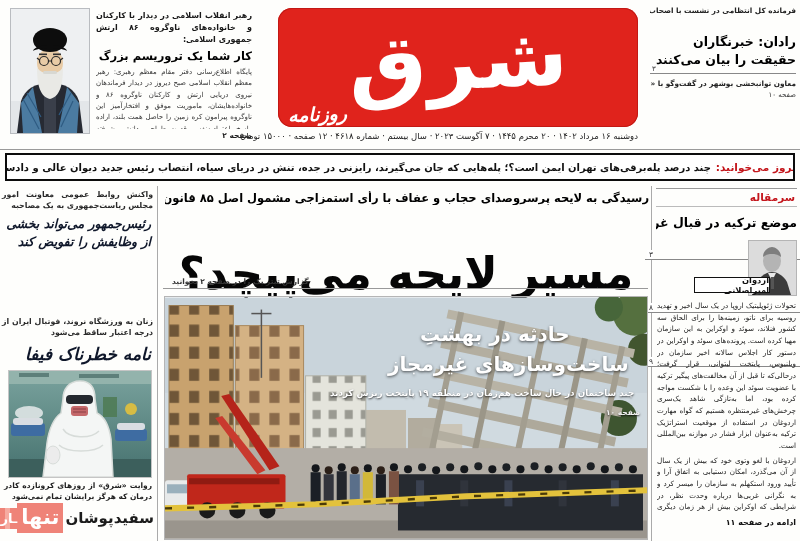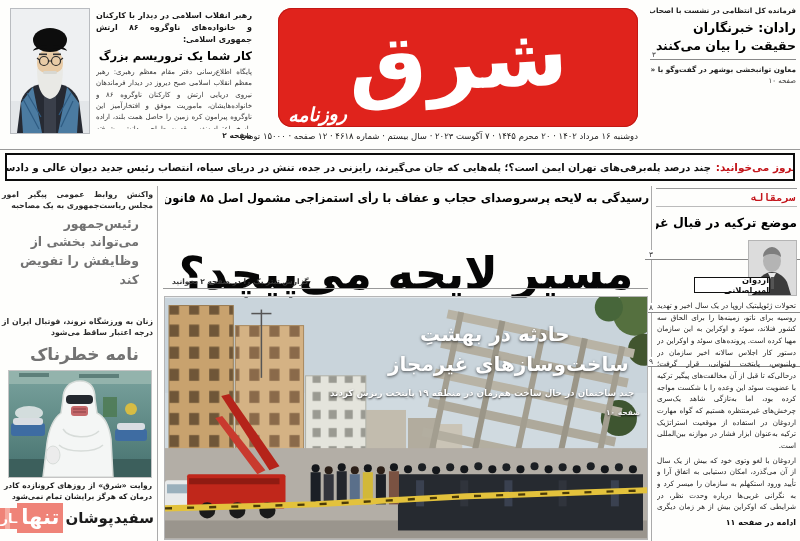--- a/index.html
+++ b/index.html
@@ -15,36 +15,36 @@
   .leader-page{font-size:7.5px;font-weight:bold;margin-top:2px;color:#222;}
   .masthead{left:278px;top:8px;width:360px;height:119px;background:#e0231c;border-radius:14px;
             box-shadow:0 0 0 1px #c21814 inset;}
   .masthead .logo{position:absolute;left:0;right:0;top:-6px;text-align:center;color:#fff;
             font-size:80px;font-weight:bold;line-height:119px;transform:rotate(-3deg) scaleX(1.1);}
   .masthead .logo-sub{position:absolute;left:10px;bottom:2px;color:#fff;font-size:19px;
             font-style:italic;font-weight:bold;transform:rotate(-2deg);}
   .dateline{top:131px;left:200px;right:162px;font-size:8.5px;color:#222;text-align:right;white-space:nowrap;overflow:hidden;}
   .tr-stories{left:650px;top:6px;width:146px;height:142px;}
   .tr-kicker{font-size:7.3px;font-weight:bold;color:#222;white-space:nowrap;overflow:hidden;}
-  .tr-headline{font-size:12.5px;font-weight:bold;line-height:1.45;color:#000;margin-top:4px;}
+  .tr-headline{font-size:12.5px;font-weight:bold;line-height:1.45;color:#000;margin-top:18px;}
   .tr-divider{border-top:1px solid #888;margin:4px 0 5px 0;position:relative;}
   .tr-num{position:absolute;left:0;top:-9px;font-size:7px;color:#333;background:#fff;padding-left:2px;}
   .tr-page{font-size:7px;color:#333;margin-top:3px;}
   .header-rule{top:149px;left:0;right:0;height:1px;background:#9a9a9a;}
   
   .ticker{top:153px;left:5px;right:5px;height:24px;border:2px solid #0c0c0c;background:#fff;
           display:flex;align-items:center;justify-content:center;gap:5px;white-space:nowrap;overflow:hidden;}
   .ticker .lbl{color:#c4161c;font-weight:bold;font-size:10.5px;}
   .ticker .txt{color:#111;font-size:10px;font-weight:bold;}
   
   .vline{width:1px;background:#aaa;top:186px;bottom:0;}
   
   .lc{left:0;width:155px;}
   .lc-kicker{font-size:7.8px;font-weight:bold;color:#2a2a2a;line-height:1.45;text-align:justify;padding:0 2px;}
-  .lc-headline{font-size:12.5px;font-weight:bold;color:#737373;line-height:1.5;padding:0 16px;}
+  .lc-headline{font-size:12.5px;font-weight:bold;color:#0f172a;line-height:1.5;padding:0 4px;font-style:italic;}
   .lc-divider{border-top:1px solid #888;position:relative;}
   .lc-num{position:absolute;left:2px;top:-10px;font-size:7.5px;color:#333;background:#fff;padding-left:2px;}
   .ppe-photo{left:8px;top:370px;width:142px;height:106px;border:1px solid #c5c5c5;}
   .ppe-kicker{left:4px;top:480px;width:148px;font-size:7.5px;font-weight:bold;line-height:1.5;color:#222;text-align:justify;}
   .whites-row{left:0;top:503px;width:157px;display:flex;align-items:center;direction:rtl;}
   .whites-plain{font-size:15px;font-weight:bold;color:#1c1c1c;padding:2px 3px 3px 2px;}
   .whites-hl{font-size:21px;font-weight:bold;color:#fff;background:#ef8378;padding:2px 4px 4px 4px;}
   .whites-ribbon{flex:1;height:21px;background:repeating-linear-gradient(90deg,#ef8378 0 7px,#f6aba1 7px 12px);
           color:#fff;font-size:13px;font-weight:bold;display:flex;align-items:center;justify-content:flex-end;padding-left:2px;}
   
@@ -56,21 +56,21 @@
   .ol-t1{left:420px;top:322px;width:222px;text-align:left;color:#fff;font-size:20px;font-weight:bold;
          text-shadow:0 1px 3px rgba(0,0,0,.65);}
   .ol-t2{left:388px;top:352px;width:254px;text-align:left;color:#fff;font-size:20px;font-weight:bold;
          text-shadow:0 1px 3px rgba(0,0,0,.65);}
   .ol-sub{left:330px;top:388px;width:312px;text-align:left;color:#fff;font-size:8.8px;font-weight:bold;
          text-shadow:0 1px 2px rgba(0,0,0,.8);}
   .ol-page{left:606px;top:408px;width:36px;text-align:left;color:#f0f0f0;font-size:7.5px;font-weight:bold;
          text-shadow:0 1px 2px rgba(0,0,0,.8);}
   
   .ed-rule1{left:656px;top:188px;width:141px;height:1px;background:#999;}
-  .ed-label{left:656px;top:191px;width:139px;text-align:right;color:#c4161c;font-weight:bold;font-size:10.5px;font-family:Liberation Mono, monospace;}
+  .ed-label{left:656px;top:191px;width:139px;text-align:right;color:#c4161c;font-weight:bold;font-size:10.5px;}
   .ed-rule2{left:656px;top:206px;width:141px;height:1px;background:#bbb;}
   .ed-title{left:656px;top:215px;width:141px;text-align:right;font-size:12.5px;font-weight:bold;color:#000;white-space:nowrap;overflow:hidden;}
   .ed-photo{left:748px;top:240px;width:47px;height:54px;border:1px solid #b5b5b5;background:#dcdcdc;}
   .ed-name{left:694px;top:277px;width:74px;height:14px;border:1px solid #111;background:#fff;
            font-size:8.3px;font-weight:bold;display:flex;align-items:center;justify-content:center;}
   .ed-body{left:657px;top:300px;width:139px;height:214px;overflow:hidden;font-size:7.2px;line-height:1.62;
            color:#222;text-align:justify;}
   .ed-body p{margin:0 0 3px 0;}
   .ed-cont{left:657px;top:518px;width:139px;font-size:8px;font-weight:bold;color:#111;}
   svg{display:block;}
@@ -131,21 +131,21 @@
 
   <div class="abs ticker">
     <span class="lbl">در «شرق» امروز می‌خوانید:</span>
     <span class="txt">چند درصد پله‌برقی‌های تهران ایمن است؟؛ پله‌هایی که جان می‌گیرند، رایزنی در جده، تنش در دریای سیاه، انتصاب رئیس جدید دیوان عالی و دادستان کل کشور</span>
   </div>
 
   <div class="abs vline" style="left:157px;"></div>
   <div class="abs vline" style="left:651px;"></div>
 
   <div class="abs lc" style="top:189px;">
-    <div class="lc-kicker">واکنش روابط عمومی پیگیر امور مجلس ریاست‌جمهوری به یک مصاحبه</div>
+    <div class="lc-kicker">واکنش روابط عمومی معاونت امور مجلس ریاست‌جمهوری به یک مصاحبه</div>
     <div class="lc-headline" style="margin-top:3px;">رئیس‌جمهور می‌تواند بخشی از وظایفش را تفویض کند</div>
   </div>
   <div class="abs lc lc-divider" style="top:259px;">
     <span class="lc-num">۳</span>
   </div>
   <div class="abs lc lc-divider" style="top:311px;">
     <span class="lc-num">۸</span>
   </div>
   <div class="abs lc" style="top:316px;">
     <div class="lc-kicker">زنان به ورزشگاه نروند، فوتبال ایران از درجه اعتبار ساقط می‌شود</div>

